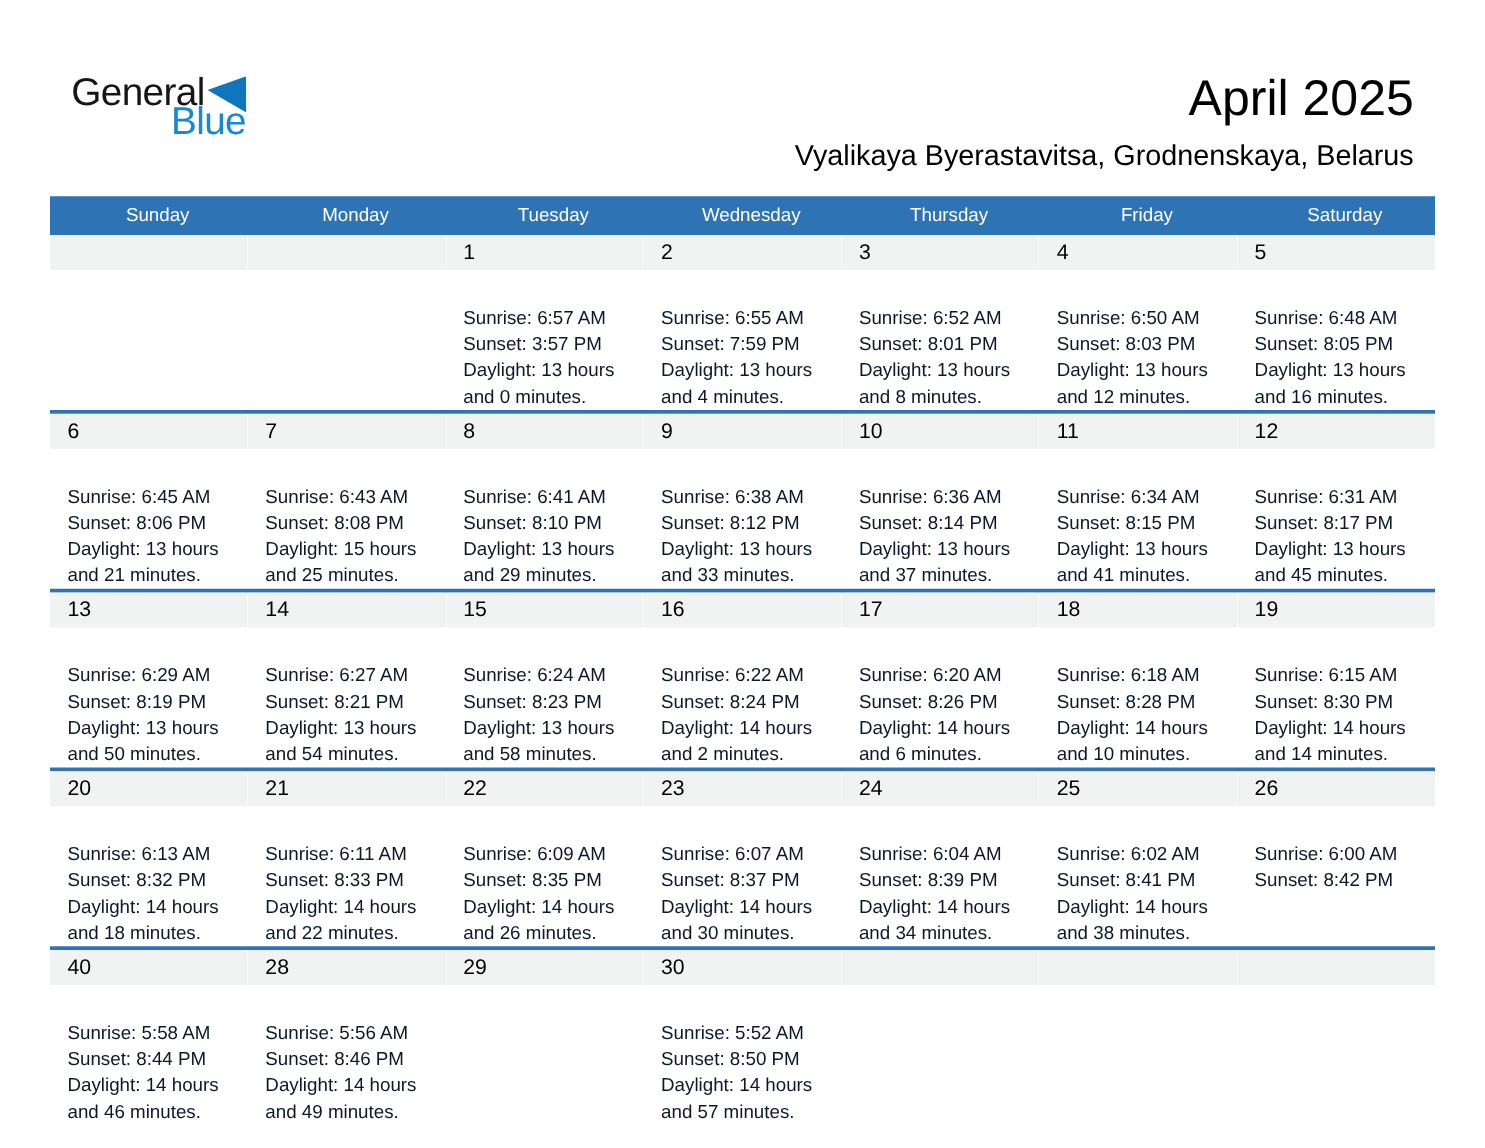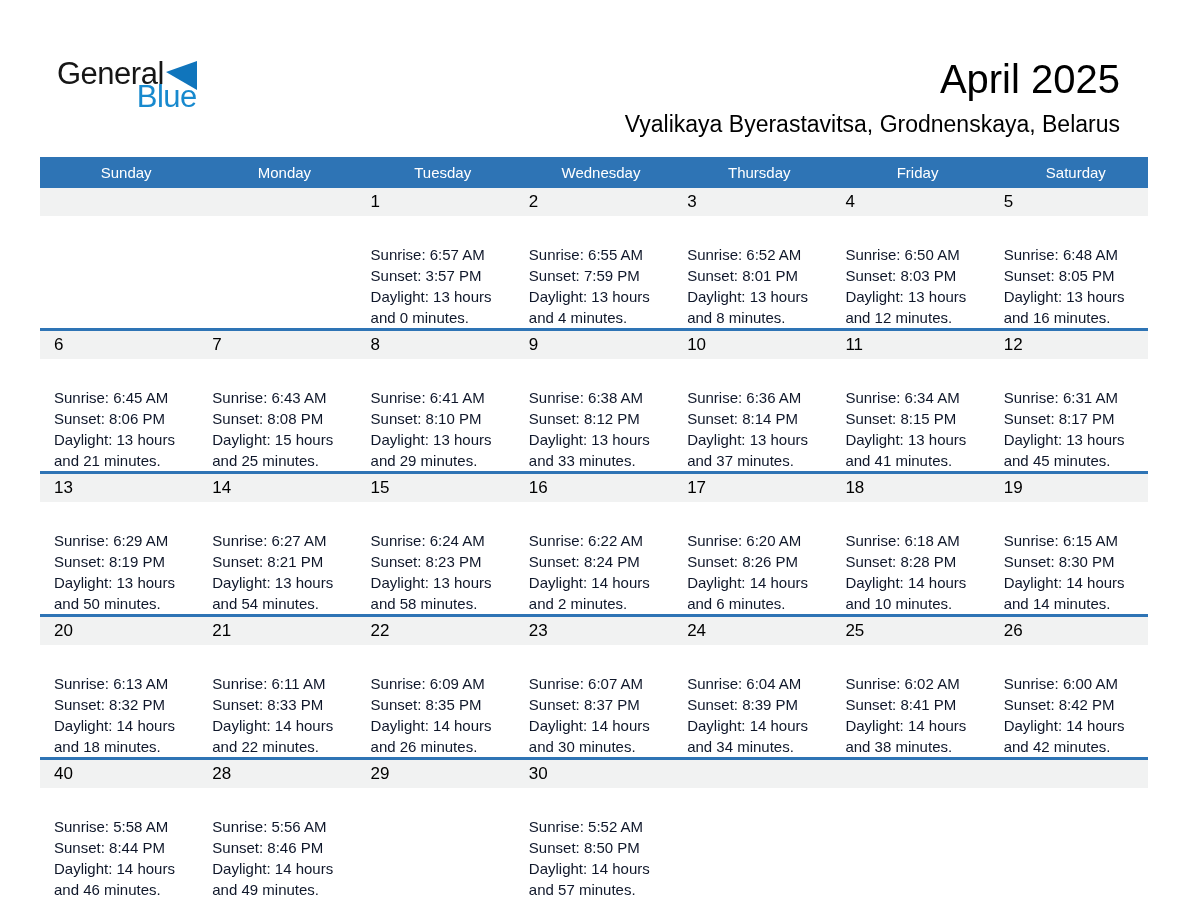--- a/index.html
+++ b/index.html
@@ -15,21 +15,21 @@
 
   
   .logo { position:absolute; left:57px; top:58px; }
   .logo-row1 { display:flex; align-items:flex-start; }
   .logo-general { font-size:31px; line-height:32px; color:#161616; letter-spacing:-0.5px; }
   .logo-triangle { margin-left:2px; margin-top:3px; display:block; }
   .logo-row2 { text-align:right; margin-top:-9px; }
   .logo-blue { font-size:31px; line-height:32px; color:#1789CE; letter-spacing:-0.5px; }
 
   
-  .title-block { position:absolute; top:56px; right:68px; text-align:right; }
+  .title-block { position:absolute; top:56px; right:57px; text-align:right; }
   .month-title { font-size:40px; line-height:46px; font-weight:400; color:#000; }
   .location-title { font-size:23px; line-height:27px; margin-top:9px; font-weight:400; color:#000;margin-left:44px; }
 
   
   .calendar { position:absolute; left:40px; top:157px; width:1108px; }
   .weekday-header { display:flex; background:#2E74B5; height:31px; align-items:center;text-align:center; }
   .weekday { flex:1 1 0; color:#FFFFFF; font-size:15px; padding-left:14px; overflow:hidden; white-space:nowrap; }
 
   .week-row { display:flex; border-top:3px solid #2E74B5; min-height:135px; }
   .week-row:first-of-type { border-top:none; min-height:132px; }
@@ -287,21 +287,20 @@
               <div class="day-line">Sunrise: 6:02 AM</div>
               <div class="day-line">Sunset: 8:41 PM</div>
               <div class="day-line">Daylight: 14 hours and 38 minutes.</div>
             </div>
           </div>
           <div class="day-cell">
             <div class="day-number">26</div>
             <div class="day-lines">
               <div class="day-line">Sunrise: 6:00 AM</div>
               <div class="day-line">Sunset: 8:42 PM</div>
-              <div class="day-line">Daylight: 14 hours and 42 minutes.</div>
             </div>
           </div>
         </div>
         <div class="week-row">
           <div class="day-cell">
             <div class="day-number">40</div>
             <div class="day-lines">
               <div class="day-line">Sunrise: 5:58 AM</div>
               <div class="day-line">Sunset: 8:44 PM</div>
               <div class="day-line">Daylight: 14 hours and 46 minutes.</div>

